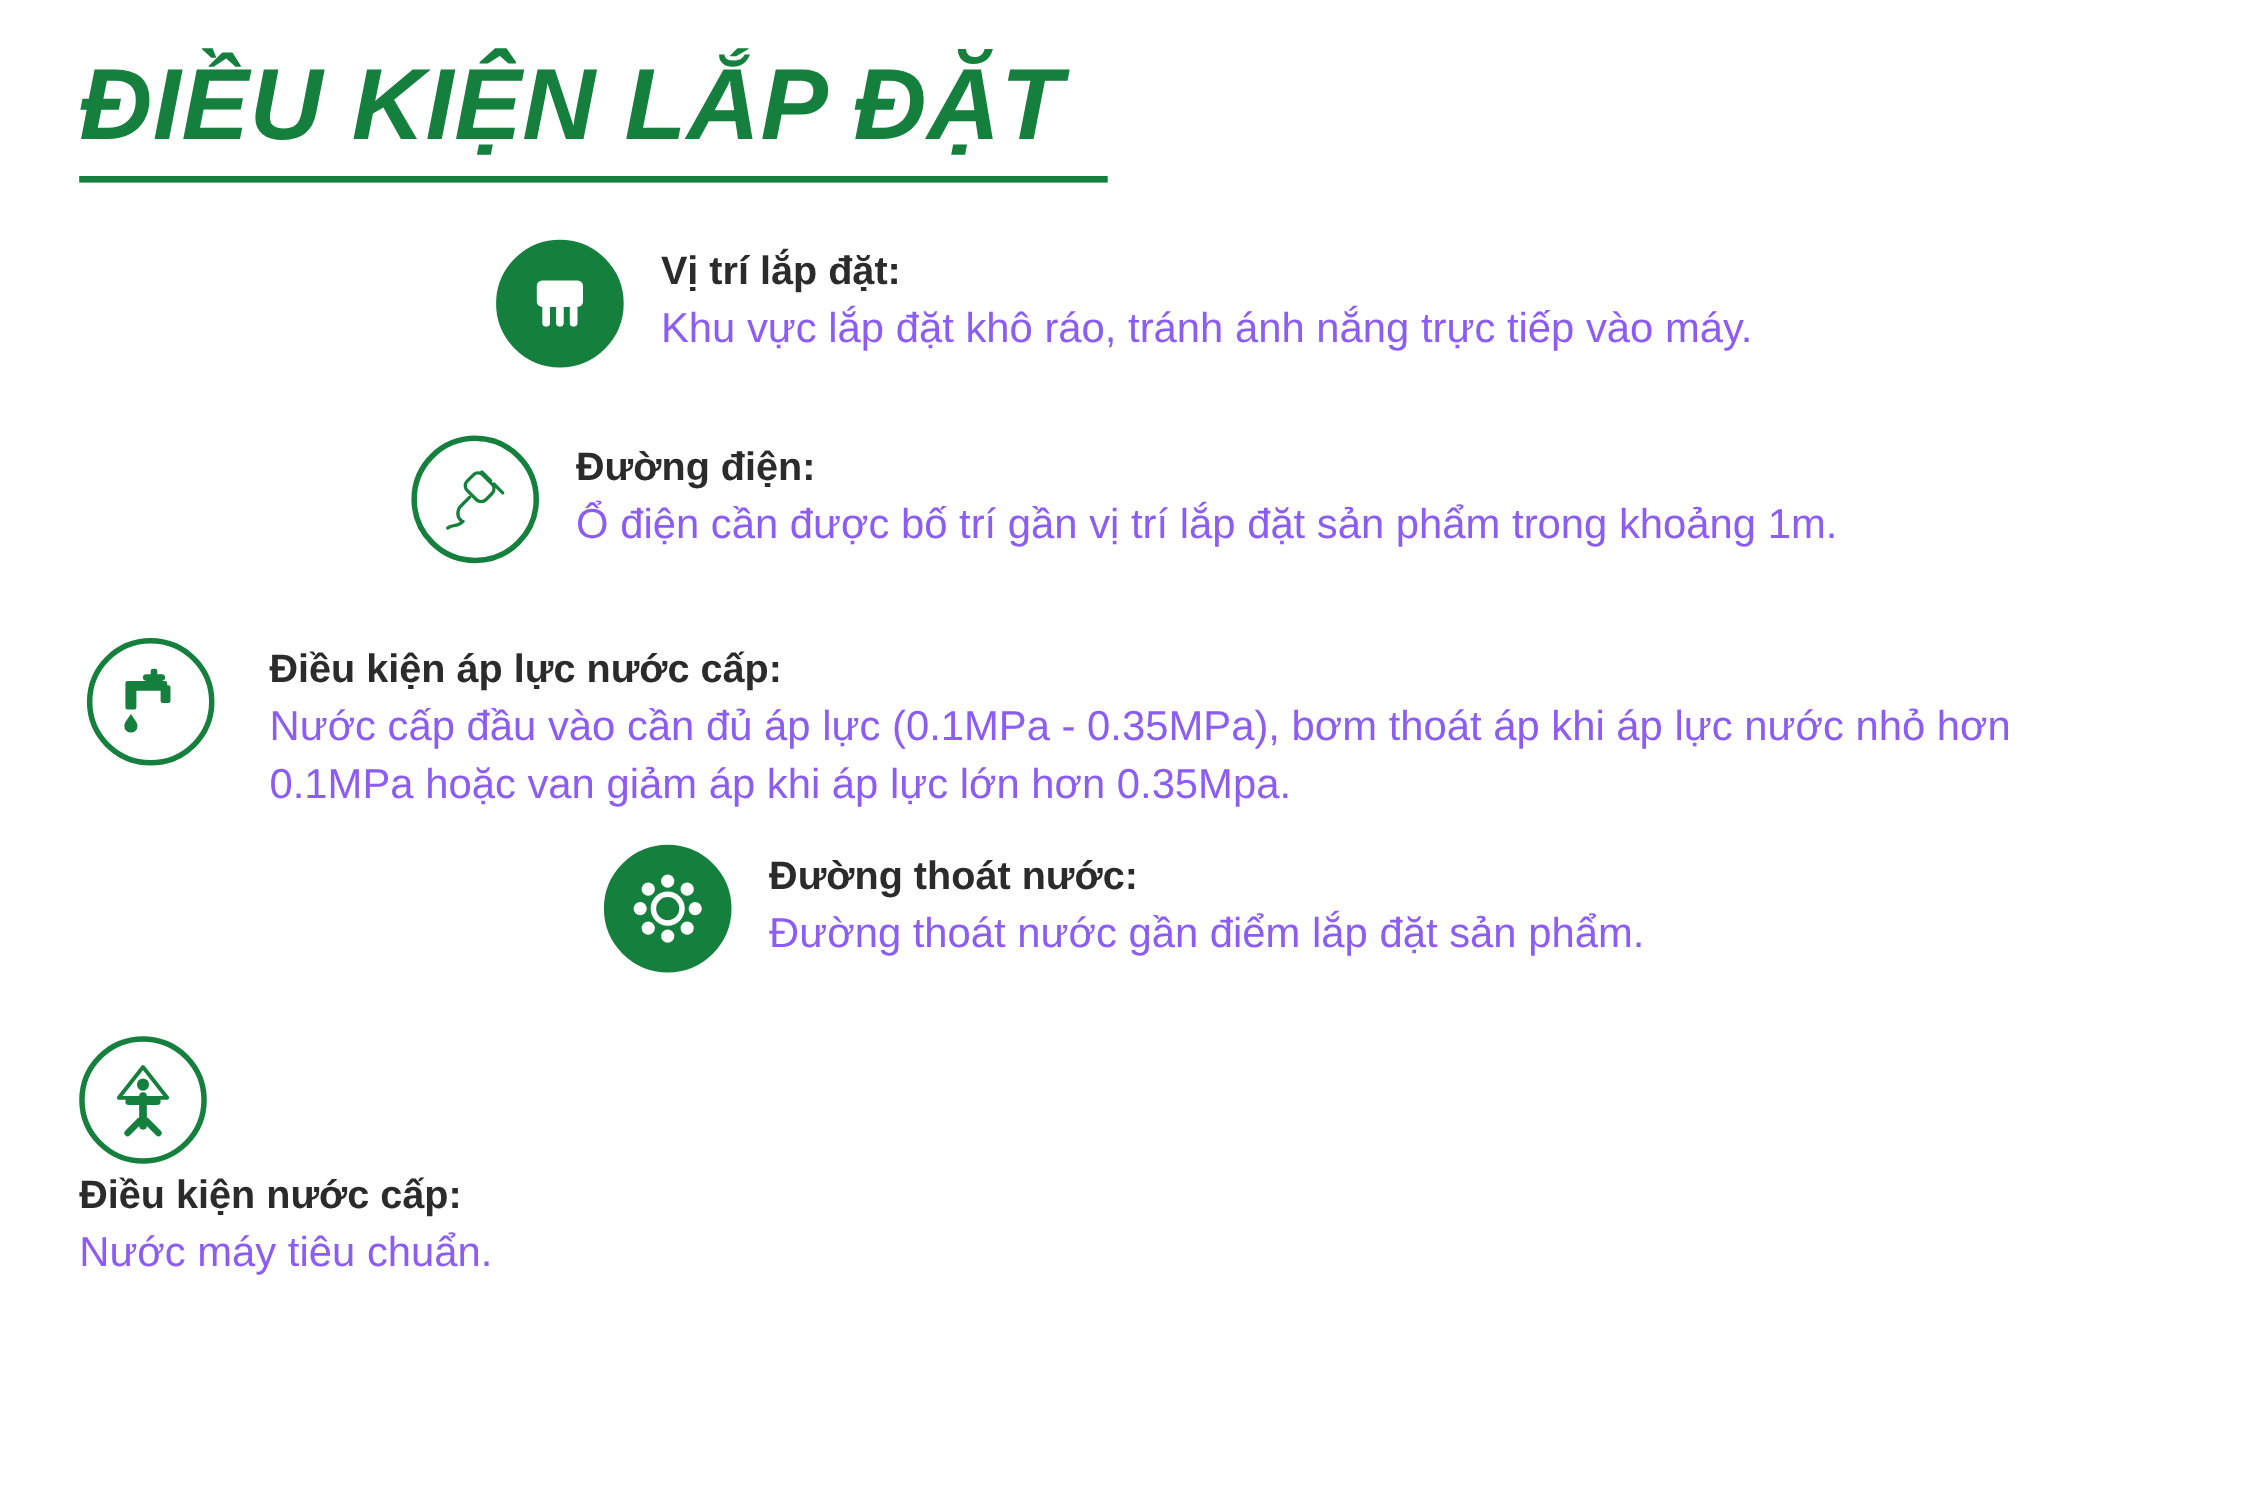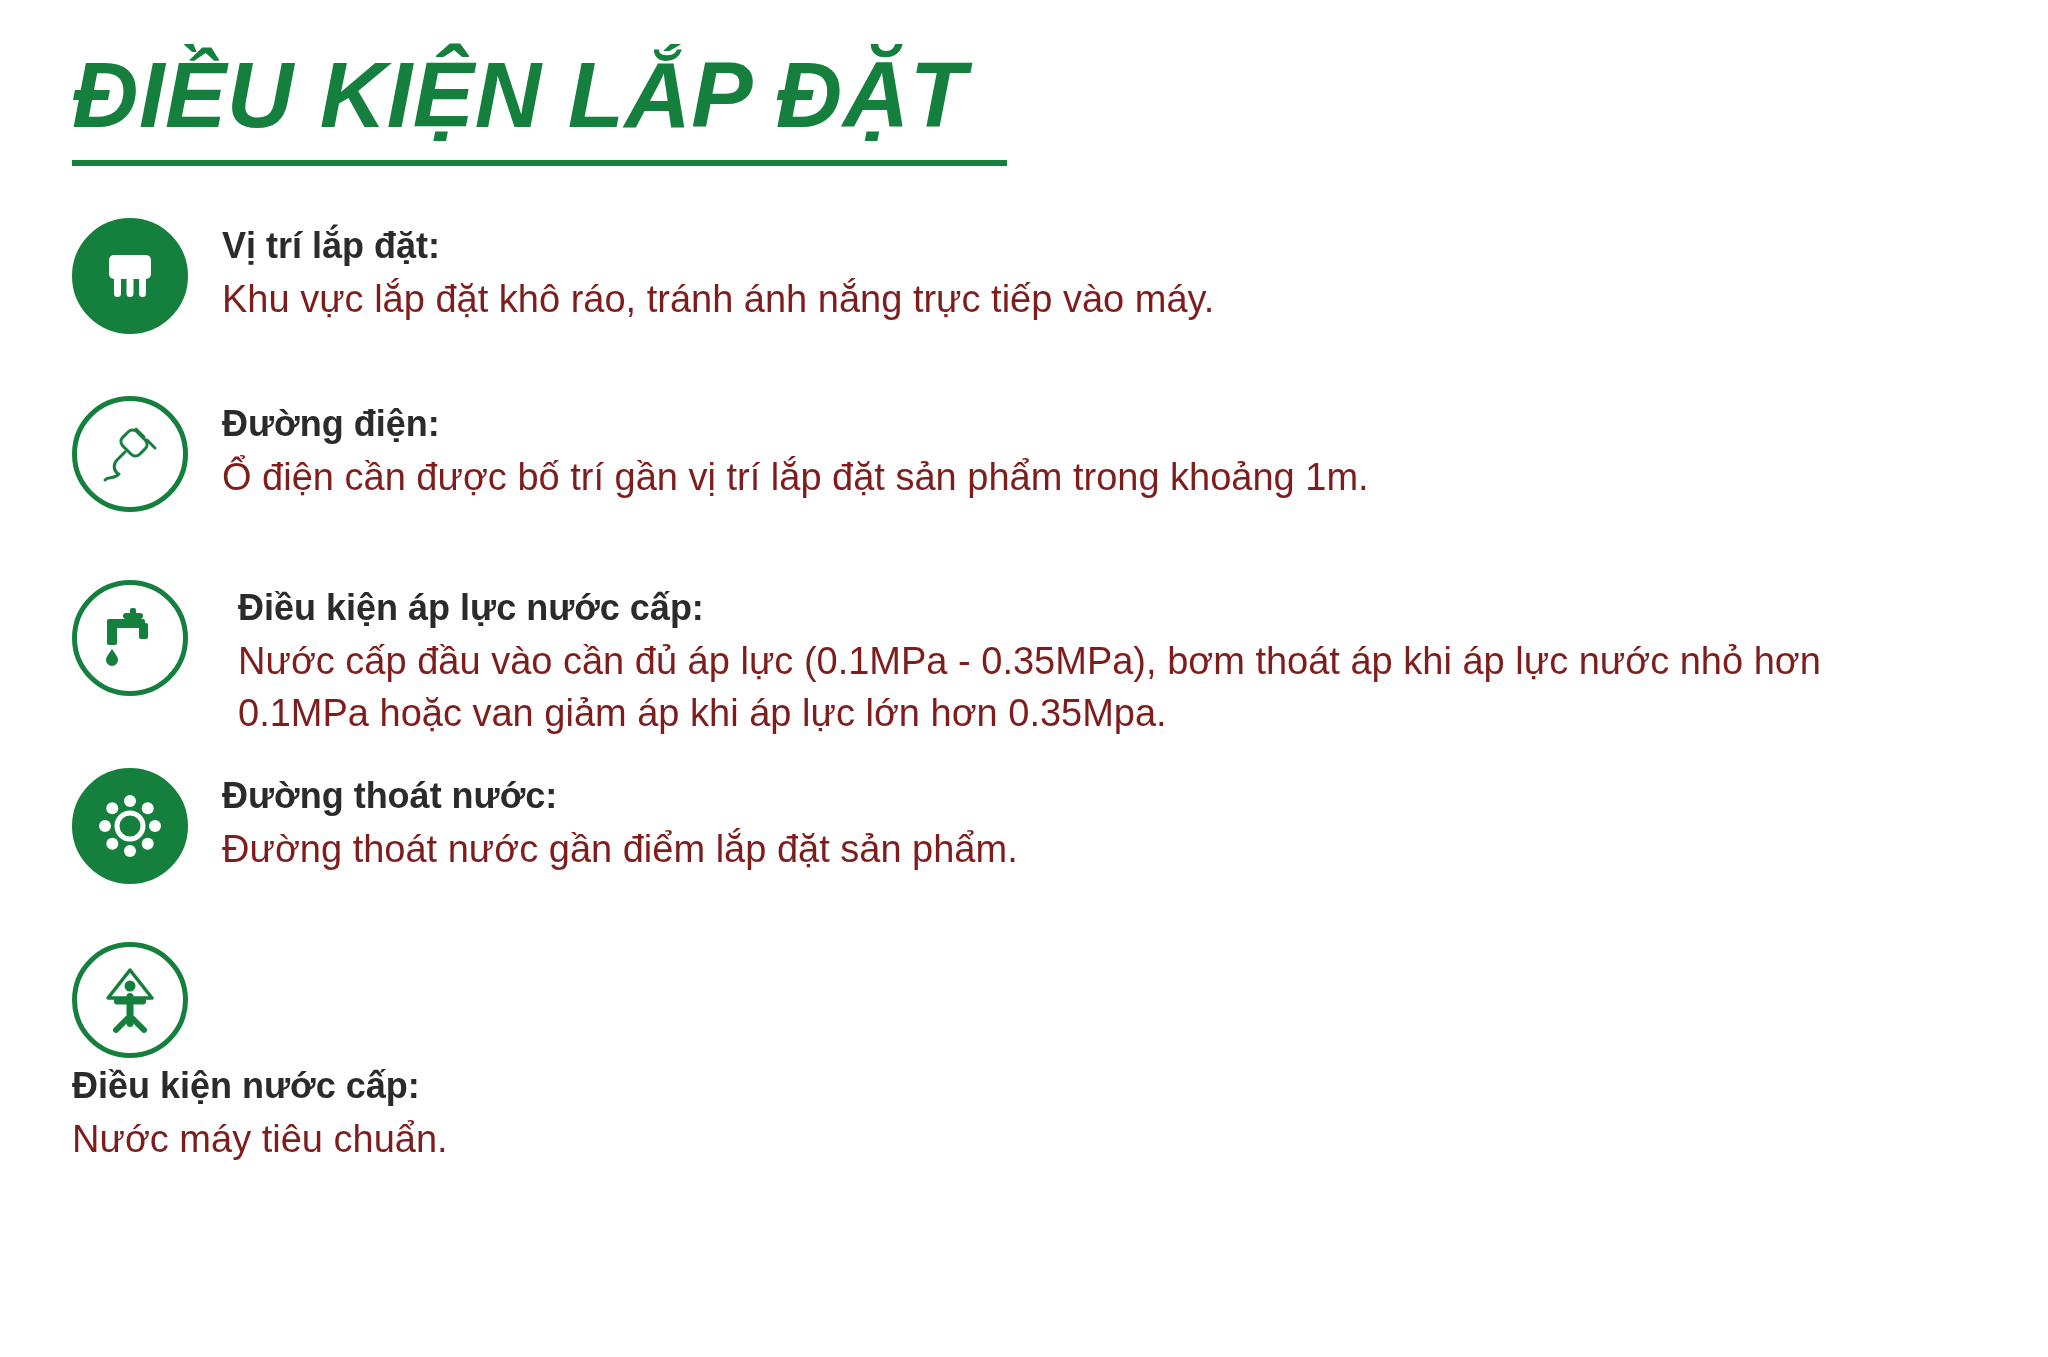--- a/index.html
+++ b/index.html
@@ -49,20 +49,21 @@
   
   .items {
     margin-top: 52px;
     margin-left: 72px;
     width: 1900px;
   }
   .item {
     display: flex;
     align-items: flex-start;
     margin-bottom: 46px;
+    justify-content: center;
   }
   .item:last-child { margin-bottom: 0; flex-direction: column; }
 
   .icon-circle {
     flex: 0 0 auto;
     width: 116px;
     height: 116px;
     border-radius: 50%;
     border: 5px solid #15803d;
     box-sizing: border-box;
@@ -84,21 +85,21 @@
   .item-heading {
     font-size: 36px;
     font-weight: 700;
     color: #2b2b2b;
     margin: 0 0 6px 0;
     line-height: 1.2;
   }
   .item-body {
     font-size: 38px;
     font-weight: 400;
-    color: #7f1d1d;
+    color: #8b5cf6;
     margin: 0;
     line-height: 1.38;
   }
 
   
   .item.pos    { margin-top: 6px;  margin-bottom: 62px; }
   .item.power  { margin-bottom: 68px; }
   .item.press  { margin-bottom: 28px; gap: 16px; }
   .item.drain  { margin-bottom: 58px; }
 </style>

